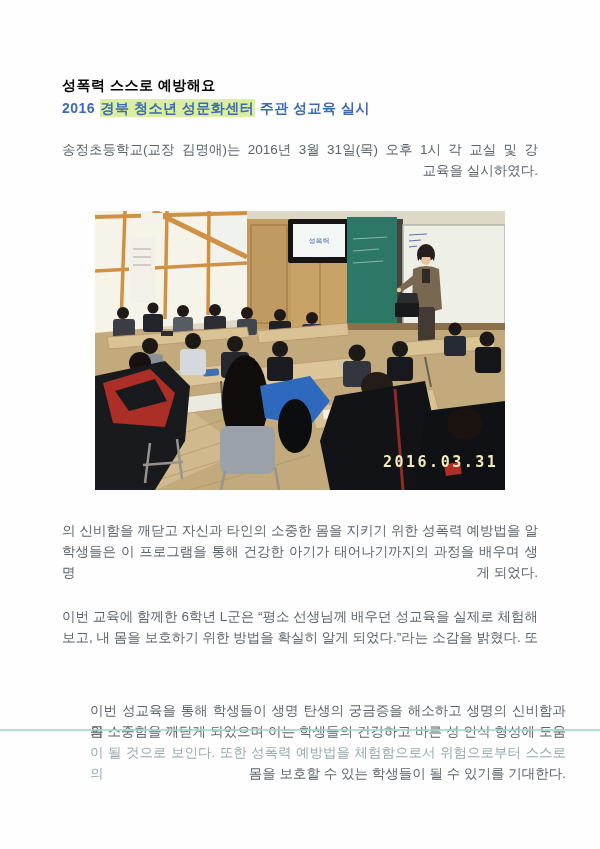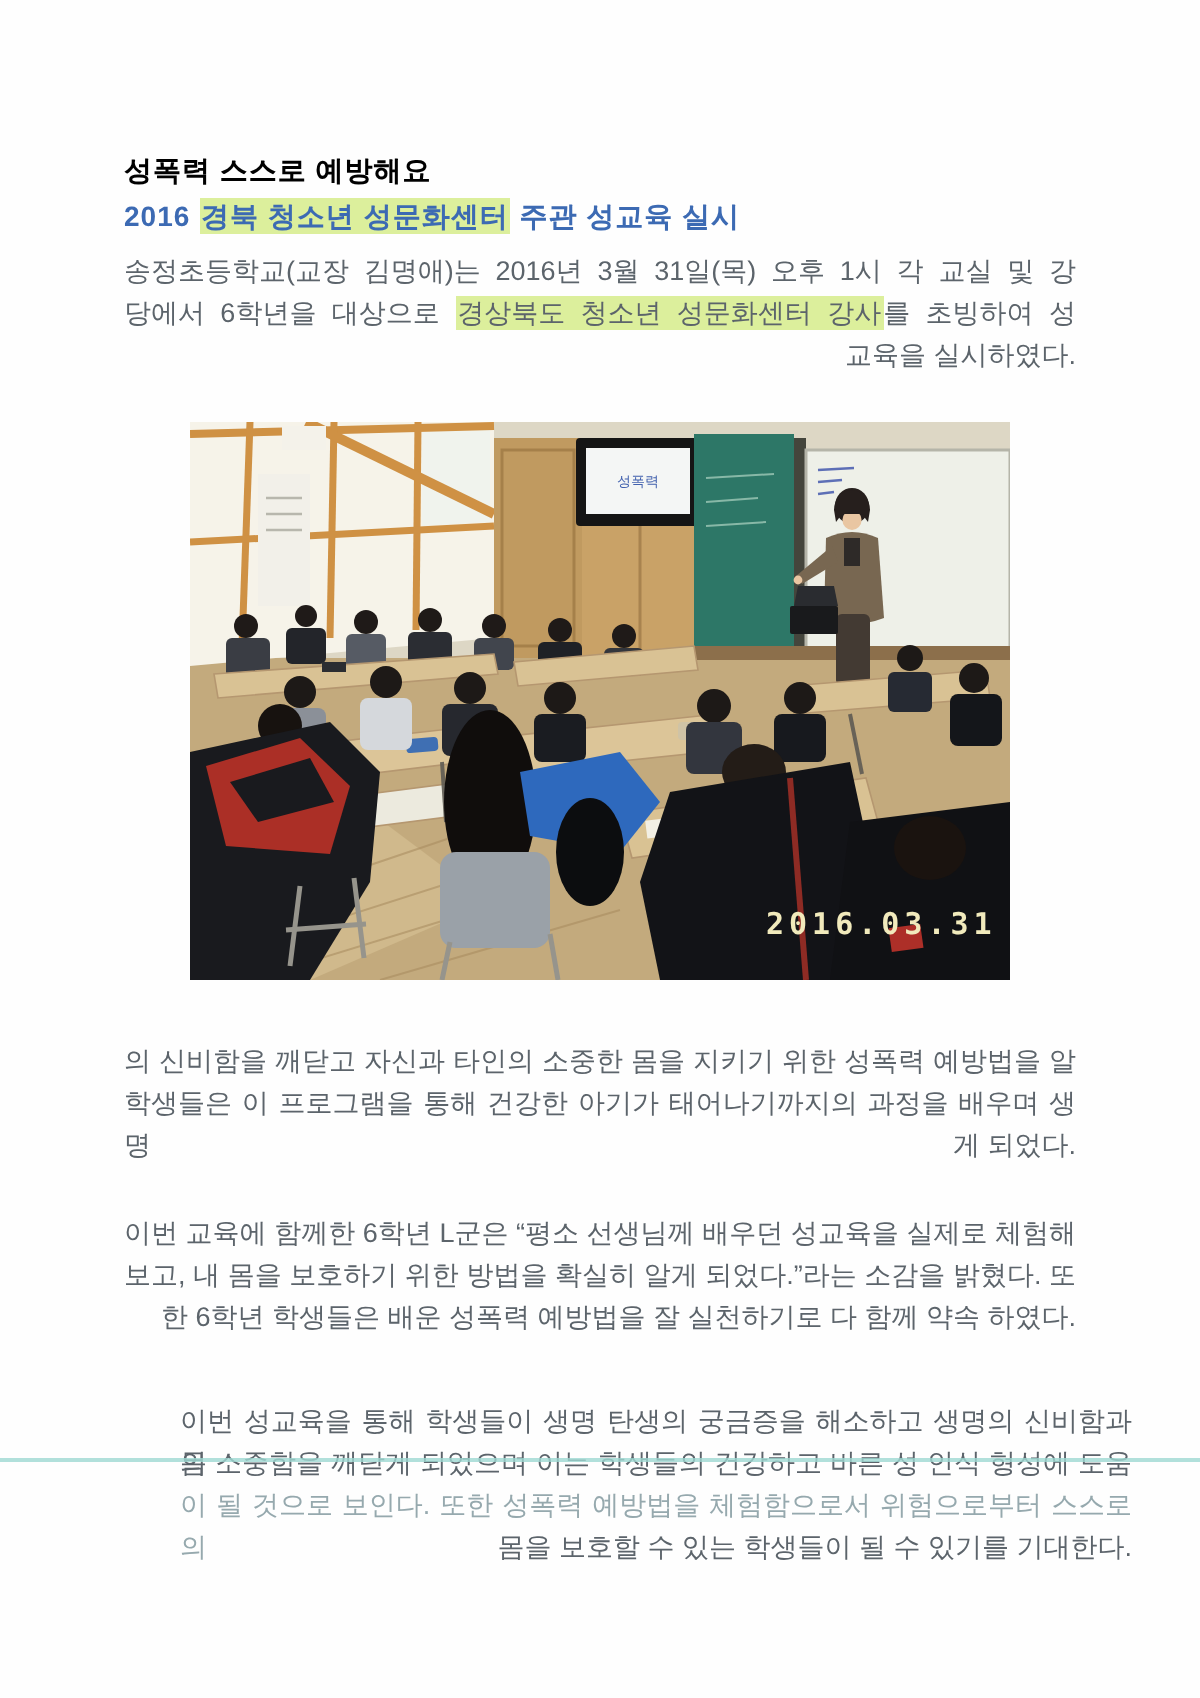--- a/index.html
+++ b/index.html
@@ -17,21 +17,21 @@
     position:absolute;left:62px;top:100px;width:476px;
     font-size:14px;font-weight:bold;color:#3c6ab3;letter-spacing:.5px;
   }
   .hl{background:#dcef9c;padding:1px 1px;}
   .para{
     position:absolute;left:62px;width:476px;
     color:#5c646b;font-size:13.5px;
   }
   .jl{height:21px;line-height:21px;text-align:justify;text-align-last:justify;}
   .ll{height:21px;line-height:21px;text-align:right;}
-  .p1{top:125px;} .p2{top:520px;} .p3{top:606px;} .p4{top:700px;margin-left:28px;}
+  .p1{top:139px;} .p2{top:520px;} .p3{top:606px;} .p4{top:700px;margin-left:28px;}
   .faded{color:#96a9ae;}
   .photo{
     position:absolute;left:95px;top:211px;width:388px;height:279px;
     background:#ddd7c5;
   }
   .photo svg{display:block;}
   .scanline{
     position:absolute;left:0;top:729px;width:600px;height:2px;
     background:#9ed8d2;opacity:.8;
   }
@@ -44,21 +44,20 @@
 <body>
 
 <div class="page">
 
   <div class="title-red">성폭력 스스로 예방해요</div>
 
   <div class="title-blue"><span>2016 </span><span class="hl">경북 청소년 성문화센터</span><span> 주관 성교육 실시</span></div>
 
   <div class="para p1">
     <div class="jl">송정초등학교(교장 김명애)는 2016년 3월 31일(목) 오후 1시 각 교실 및 강</div>
-    <div class="jl"><span>당에서 6학년을 대상으로 </span><span class="hl">경상북도 청소년 성문화센터 강사</span><span>를 초빙하여 성</span></div>
     <div class="ll">교육을 실시하였다.</div>
   </div>
 
   <div class="photo">
     <svg width="410" height="279" viewBox="0 0 410 279">
 
       <g>
         <rect x="0" y="0" width="410" height="130" fill="#ddd7c5"></rect>
         <rect x="0" y="118" width="410" height="161" fill="#c3aa7d"></rect>
         <polygon points="0,230 90,195 150,240 60,279 0,279" fill="#d0b98c"></polygon>
@@ -245,21 +244,20 @@
 
   <div class="para p2">
     <div class="jl">의 신비함을 깨닫고 자신과 타인의 소중한 몸을 지키기 위한 성폭력 예방법을 알</div>
     <div class="jl">학생들은 이 프로그램을 통해 건강한 아기가 태어나기까지의 과정을 배우며 생명</div>
     <div class="ll">게 되었다.</div>
   </div>
 
   <div class="para p3">
     <div class="jl">이번 교육에 함께한 6학년 L군은 “평소 선생님께 배우던 성교육을 실제로 체험해</div>
     <div class="jl">보고, 내 몸을 보호하기 위한 방법을 확실히 알게 되었다.”라는 소감을 밝혔다. 또</div>
-    <div class="ll">한 6학년 학생들은 배운 성폭력 예방법을 잘 실천하기로 다 함께 약속 하였다.</div>
   </div>
 
   <div class="para p4">
     <div class="jl">이번 성교육을 통해 학생들이 생명 탄생의 궁금증을 해소하고 생명의 신비함과 몸</div>
     <div class="jl">의 소중함을 깨닫게 되었으며 이는 학생들의 건강하고 바른 성 인식 형성에 도움</div>
     <div class="jl faded">이 될 것으로 보인다. 또한 성폭력 예방법을 체험함으로서 위험으로부터 스스로의</div>
     <div class="ll">몸을 보호할 수 있는 학생들이 될 수 있기를 기대한다.</div>
   </div>
 
   <div class="scanline"></div>

